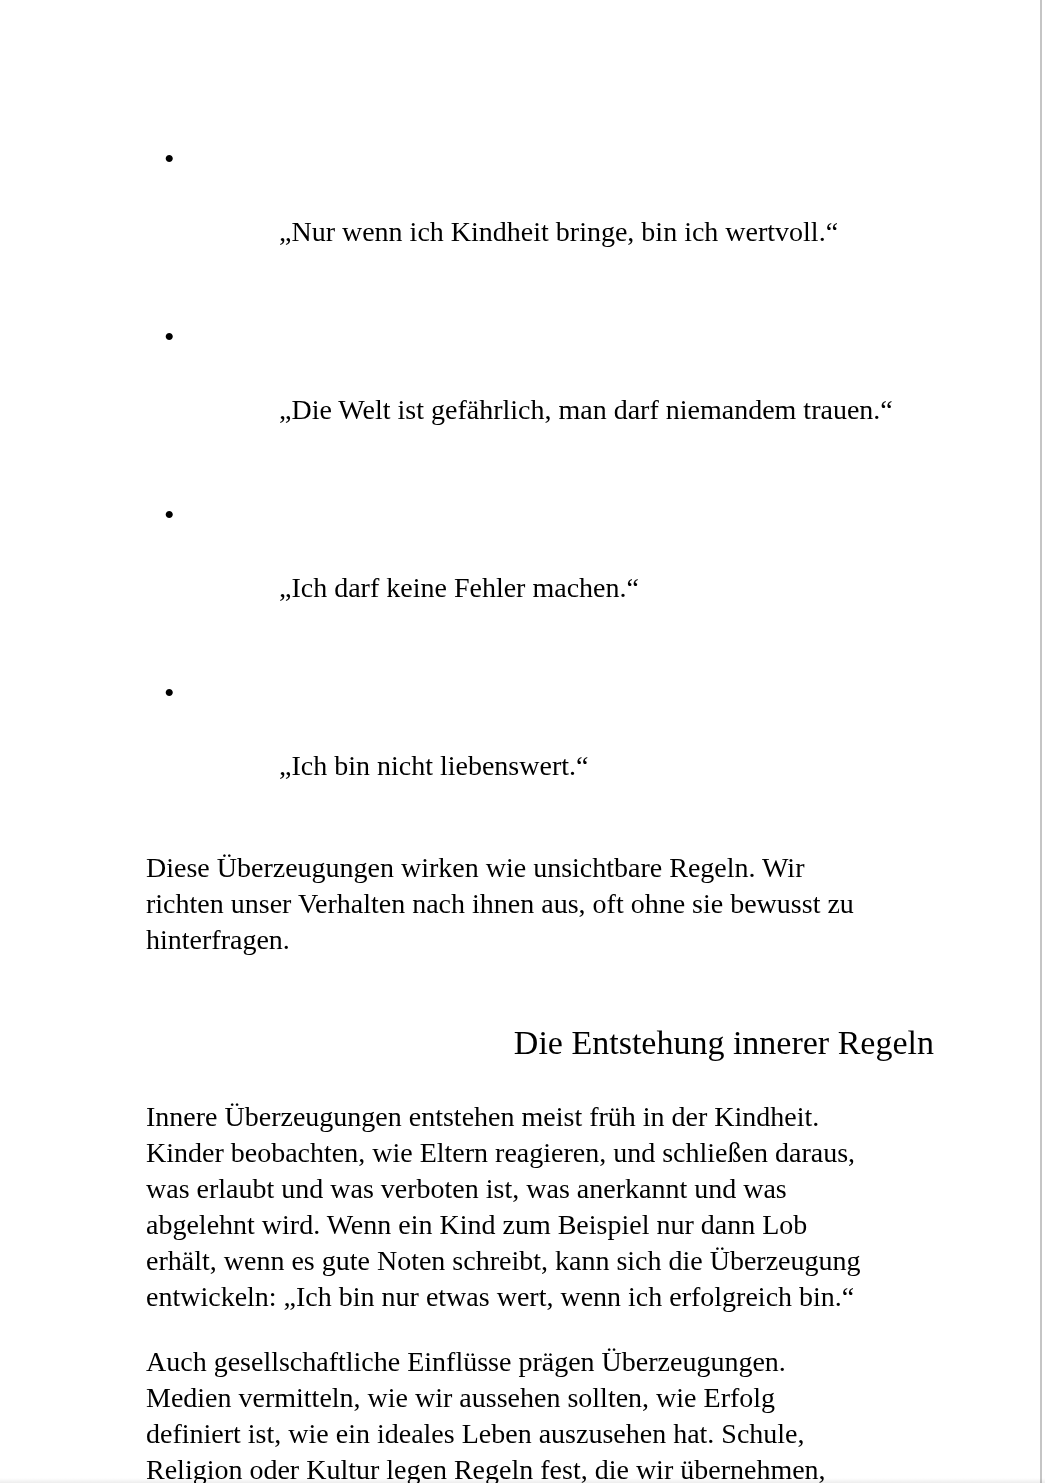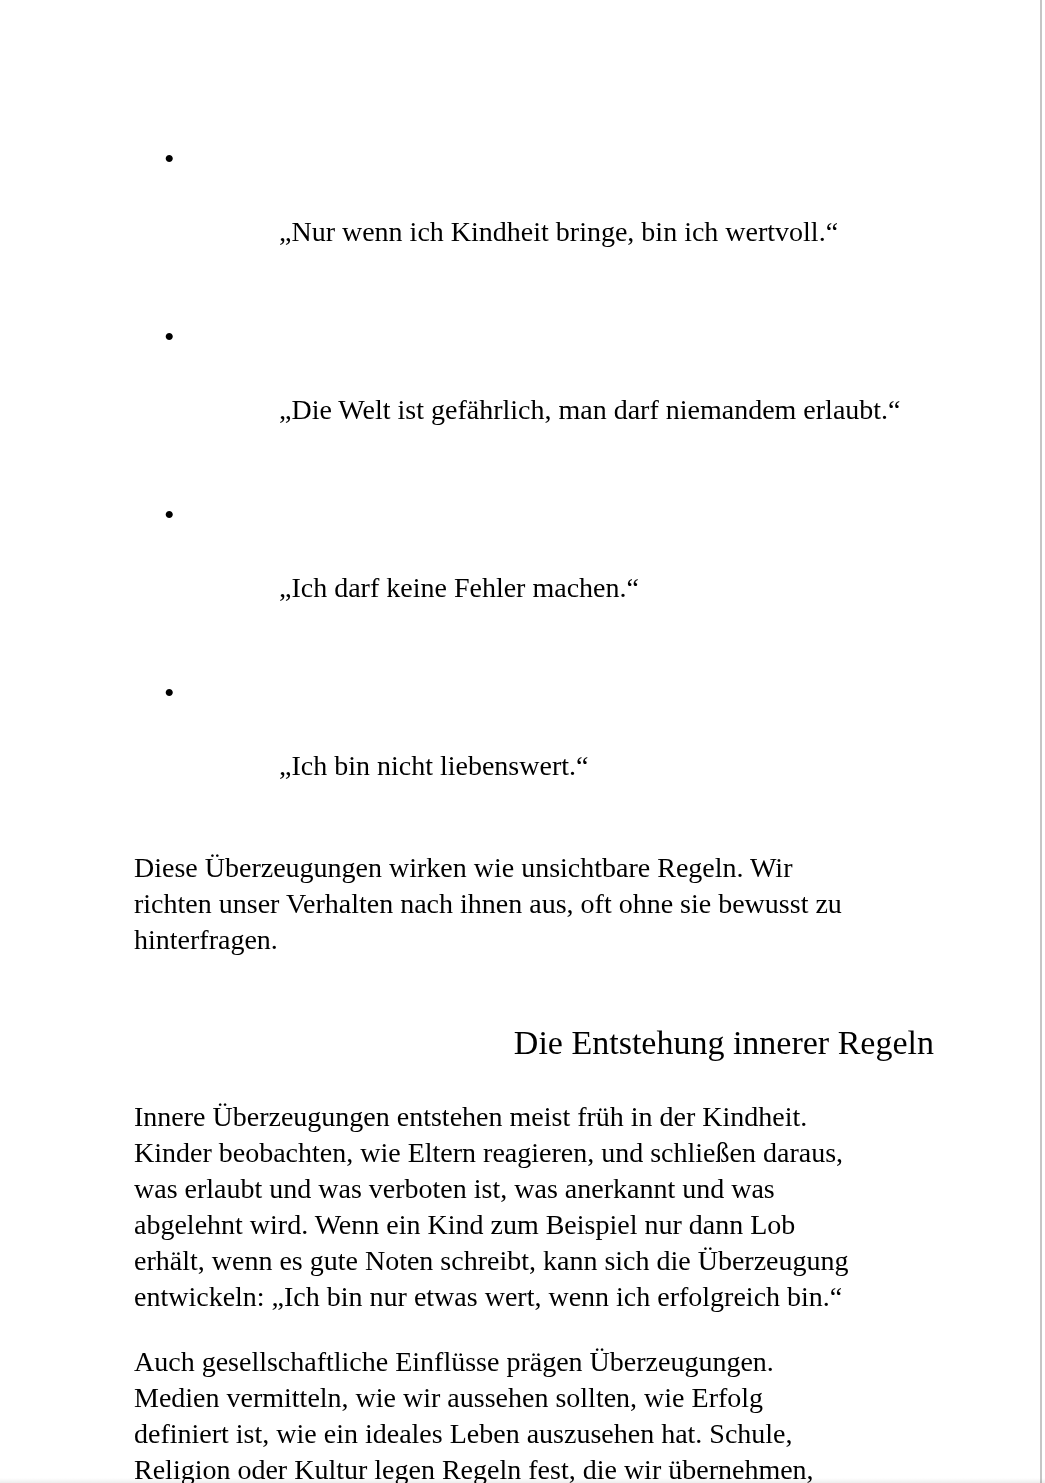--- a/index.html
+++ b/index.html
@@ -40,21 +40,21 @@
   }
   .bullets .dot {
     position: absolute;
     left: 30px;
     top: -1px;
     font-size: 30px;
   }
   .para {
     font-size: 28px;
     line-height: 36px;
-    margin: 0;
+    margin: 12px;
     white-space: pre;
     font-family: Liberation Serif, serif;
   }
   .p-intro { margin-top: 0; }
   .p-a { margin-top: 0; }
   .p-b { margin-top: 29px; }
   .heading {
     font-size: 34px;
     line-height: 44px;
     font-weight: normal;
@@ -85,21 +85,21 @@
 <div class="page">
   <div class="content">
 
     <ul class="bullets">
       <li>
         <span class="dot">•</span>
         <span>„Nur wenn ich Kindheit bringe, bin ich wertvoll.“</span>
       </li>
       <li>
         <span class="dot">•</span>
-        <span>„Die Welt ist gefährlich, man darf niemandem erlaubt.“</span>
+        <span>„Die Welt ist gefährlich, man darf niemandem trauen.“</span>
       </li>
       <li>
         <span class="dot">•</span>
         <span>„Ich darf keine Fehler machen.“</span>
       </li>
       <li>
         <span class="dot">•</span>
         <span>„Ich bin nicht liebenswert.“</span>
       </li>
     </ul>

